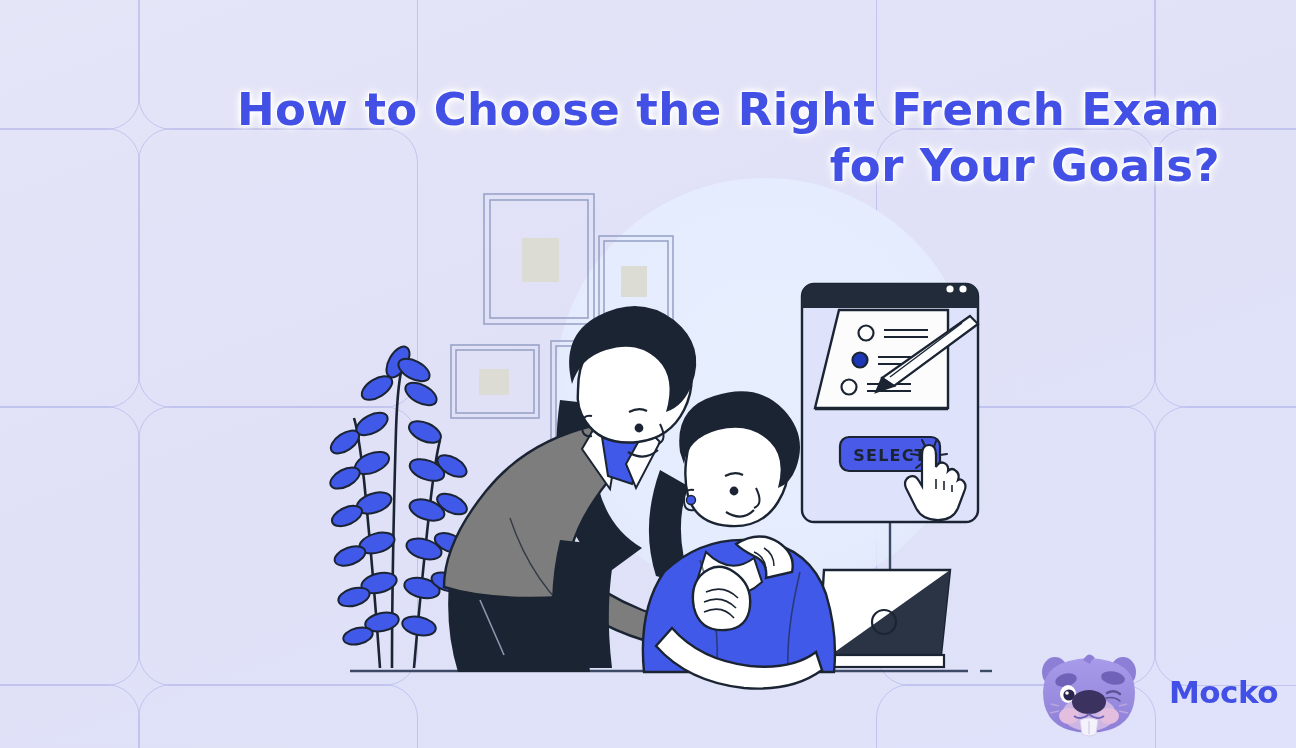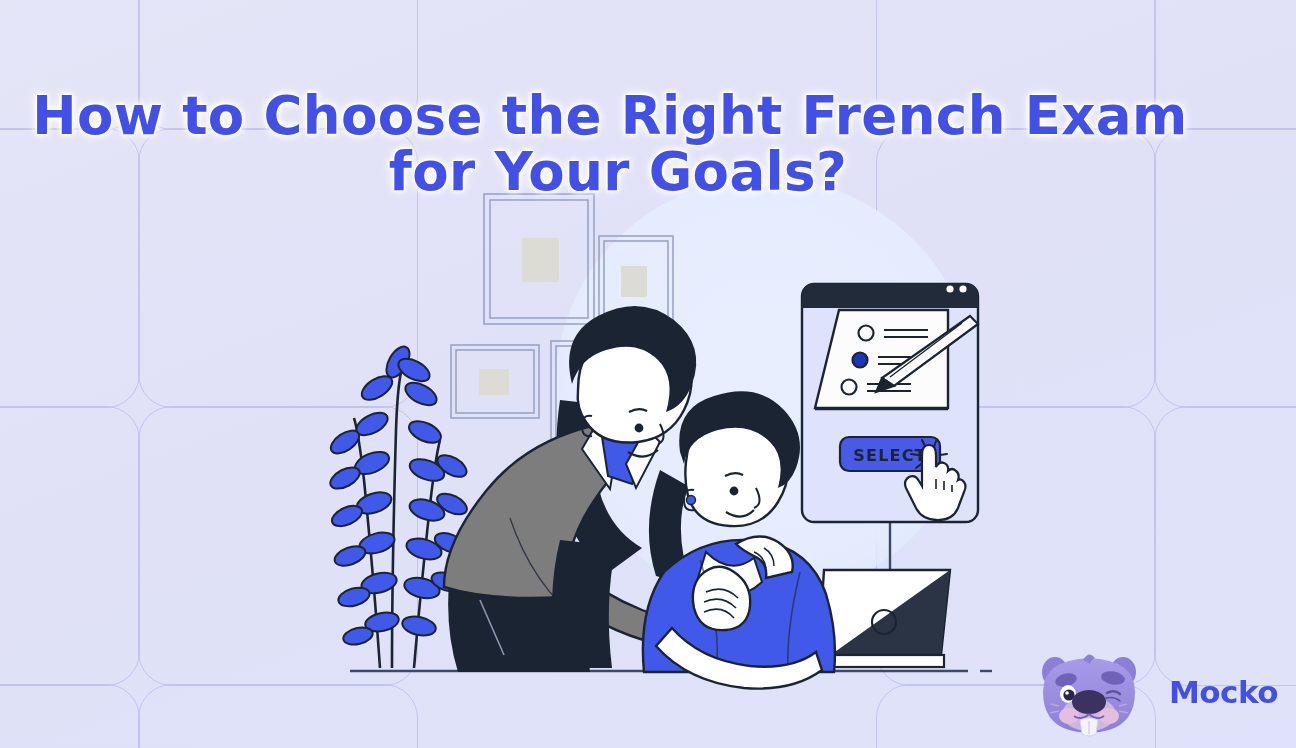--- a/index.html
+++ b/index.html
@@ -40,24 +40,24 @@
     border-radius: 50%;
     background: radial-gradient(circle at 50% 45%, #e7efff 0%, #e4ecfd 62%, rgba(228,236,253,0) 100%);
   }
 
   
   .headline {
     position: absolute;
     left: 0;
     top: 52px;
     width: 1220px;
-    text-align: center;
+    text-align: right;
     font-family: "DejaVu Sans", sans-serif;
     font-weight: 700;
-    font-size: 53px;
+    font-size: 45px;
     line-height: 56px;
     letter-spacing: 0.4px;
     color: #4350e6;
     text-shadow:
       0 0 6px #ffffff, 0 0 6px #ffffff, 0 0 12px #ffffff,
       1px 1px 0 #ffffff, -1px -1px 0 #ffffff;
   }
   .headline .l2 { display: block; padding-left: 16px; }
 
   

